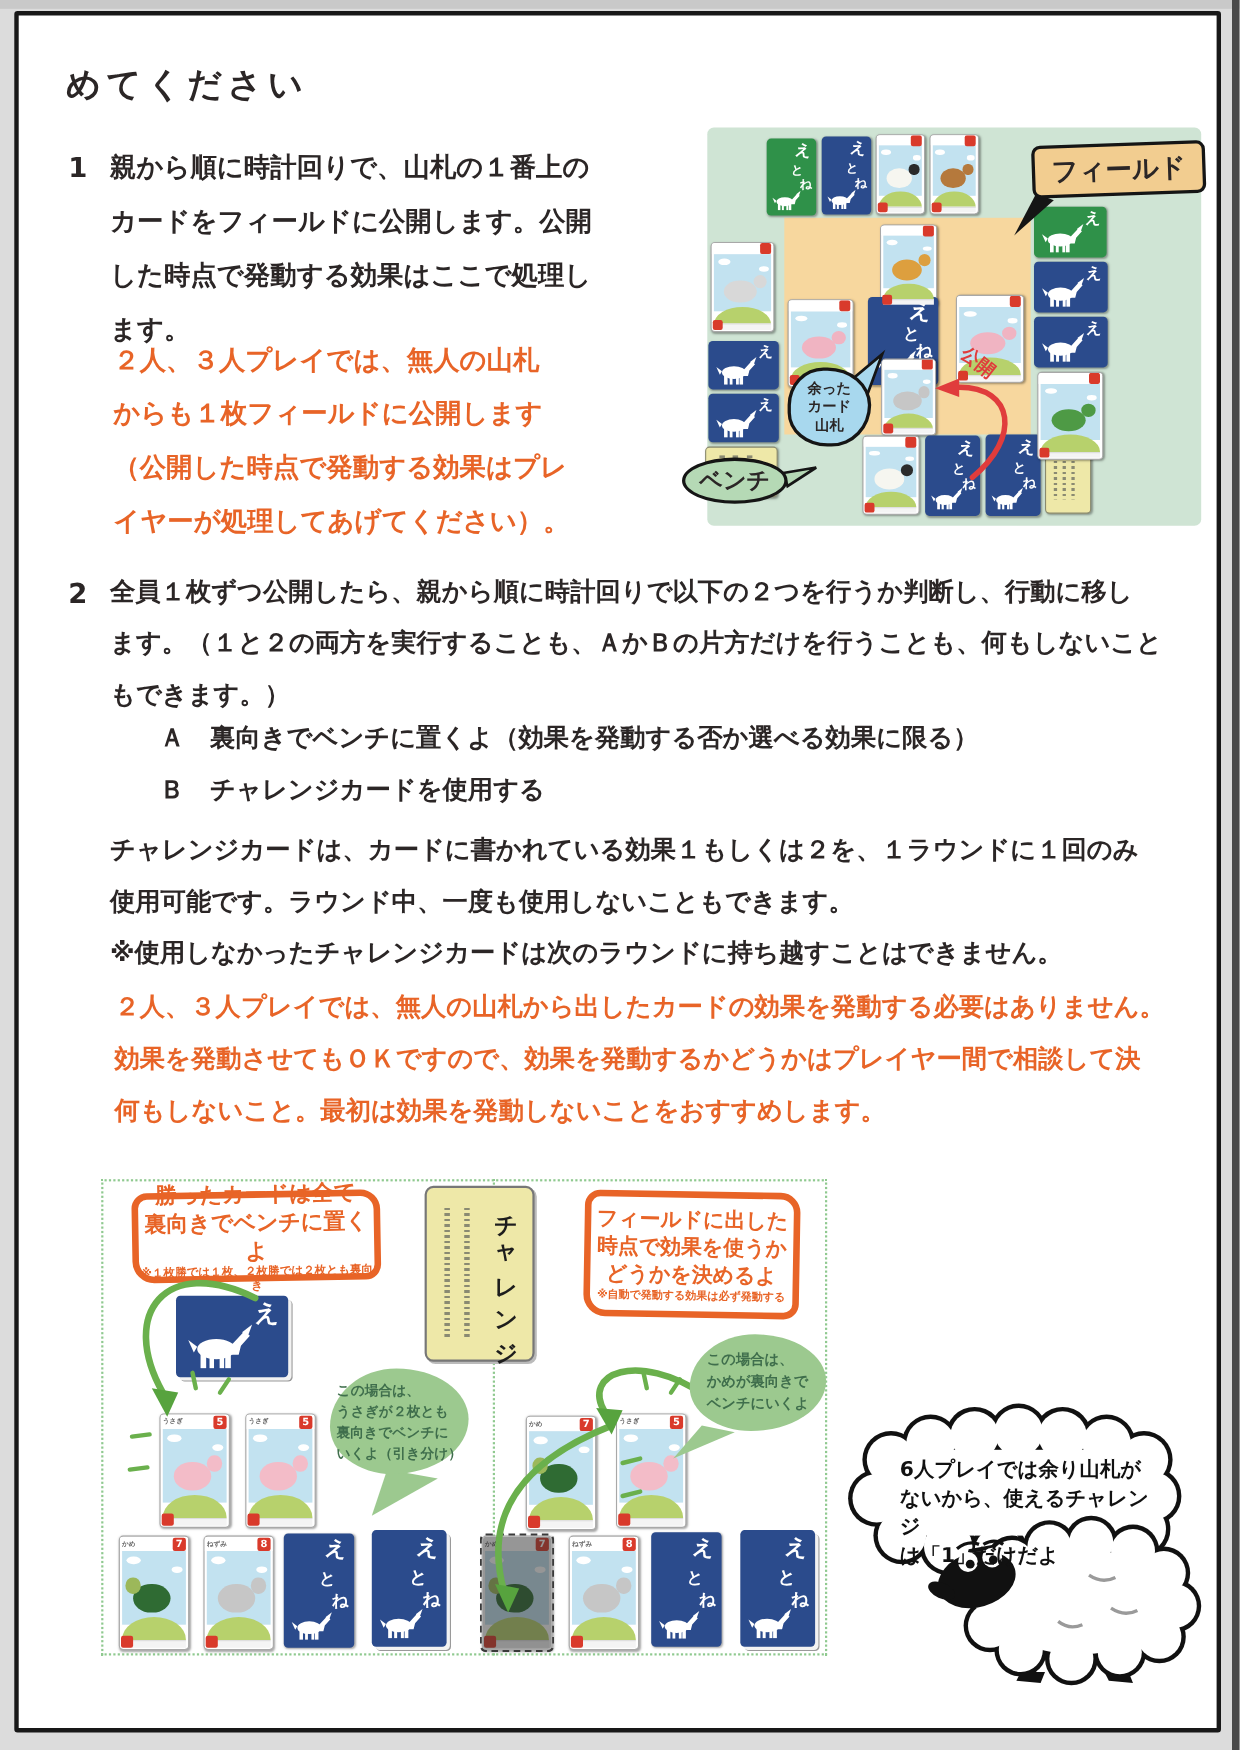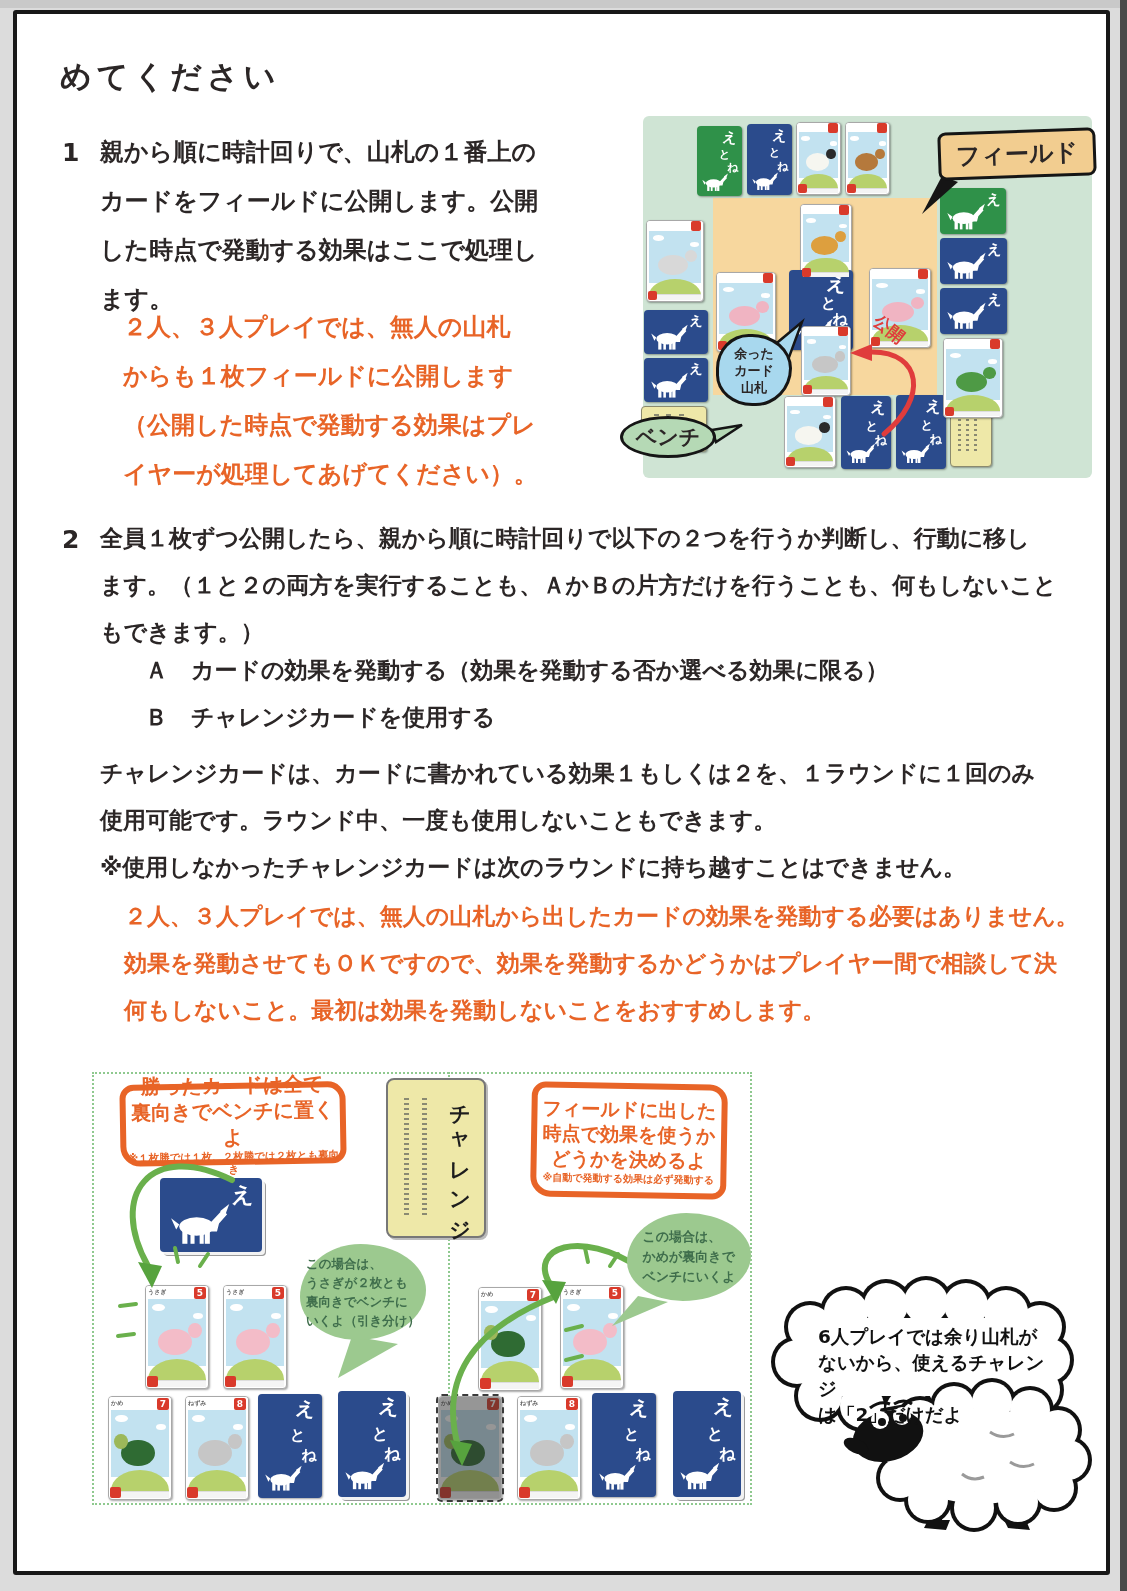--- a/index.html
+++ b/index.html
@@ -11,21 +11,21 @@
   html,body{width:1127px;height:1591px;}
   body{position:relative;background:#dcdcdc;font-family:"DejaVu Sans",sans-serif;color:var(--ink);overflow:hidden;}
   .abs{position:absolute;}
   .top-strip{left:0;top:0;width:1127px;height:8px;background:#c9c9c9;}
   .right-strip{left:1120px;top:0;width:7px;height:1591px;background:#4a4a4a;}
   .page{left:13px;top:10px;width:1097px;height:1565px;background:#fff;border:4px solid #181818;border-radius:3px;}
   .title{left:60px;top:56px;font-size:31px;font-weight:700;letter-spacing:5px;}
   .itemnum{font-size:25px;font-weight:700;}
   .txt{font-weight:700;white-space:pre-line;}
   .black-txt{color:var(--ink);}
-  .orange-txt{color:var(--orange);margin-left:20px;}
+  .orange-txt{color:var(--orange);}
   .body24{font-size:24px;line-height:49px;}
   .body23{font-size:23px;line-height:47px;}
   
   .bench-area{left:643px;top:116px;width:449px;height:362px;background:var(--bench);border-radius:6px;}
   .field-area{left:713px;top:198px;width:224px;height:197px;background:var(--field);}
   .cards-layer{left:0;top:0;width:1127px;height:1591px;pointer-events:none;z-index:3;}
   .card{position:absolute;border-radius:4px;box-shadow:1px 1px 2px rgba(0,0,0,.35);}
   .back{overflow:hidden;}
   .bg-navy{background:var(--navy);}
   .bg-green{background:var(--grn);}
@@ -100,21 +100,21 @@
 ます。</div>
 <div class="abs txt orange-txt body24" style="left:103px;top:303px;width:540px;">２人、３人プレイでは、無人の山札
 からも１枚フィールドに公開します
 （公開した時点で発動する効果はプレ
 イヤーが処理してあげてください）。</div>
 
 <div class="abs itemnum" style="left:62px;top:525px;">2</div>
 <div class="abs txt black-txt body23" style="left:100px;top:515px;width:985px;">全員１枚ずつ公開したら、親から順に時計回りで以下の２つを行うか判断し、行動に移し
 ます。（１と２の両方を実行することも、ＡかＢの片方だけを行うことも、何もしないこと
 もできます。）</div>
-<div class="abs txt black-txt" style="left:145px;top:655px;font-size:23px;">Ａ　カードの効果を発動する（効果を発動する否か選べる効果に限る）</div>
+<div class="abs txt black-txt" style="left:145px;top:655px;font-size:23px;">Ａ　裏向きでベンチに置くよ（効果を発動する否か選べる効果に限る）</div>
 <div class="abs txt black-txt" style="left:145px;top:702px;font-size:23px;">Ｂ　チャレンジカードを使用する</div>
 <div class="abs txt black-txt body23" style="left:100px;top:750px;width:985px;">チャレンジカードは、カードに書かれている効果１もしくは２を、１ラウンドに１回のみ
 使用可能です。ラウンド中、一度も使用しないこともできます。
 ※使用しなかったチャレンジカードは次のラウンドに持ち越すことはできません。</div>
 <div class="abs txt orange-txt body23" style="left:104px;top:893px;width:990px;">２人、３人プレイでは、無人の山札から出したカードの効果を発動する必要はありません。
 効果を発動させてもＯＫですので、効果を発動するかどうかはプレイヤー間で相談して決
 何もしないこと。最初は効果を発動しないことをおすすめします。</div>
 
 <div class="abs bench-area"></div>
 <div class="abs field-area"></div>
@@ -766,13 +766,13 @@
       <circle cx="902" cy="1416" r="9" fill="#fff"></circle>
     <circle cx="882" cy="1422" r="4" fill="#111"></circle>
       <circle cx="903" cy="1418" r="4" fill="#111"></circle>
     <path d="M 870 1408 q 10 -8 20 -4 M 894 1404 q 10 -6 18 0" stroke="#111" stroke-width="3" fill="none"></path>
     <path d="M 990 1432 q 12 8 24 2 M 1010 1462 q 12 8 24 2 M 962 1474 q 10 8 22 3" stroke="#9a9a9a" stroke-width="3" fill="none"></path>
   </g>
 </svg>
 
 <div class="abs sheep-text">6人プレイでは余り山札が
 ないから、使えるチャレンジ
-は「2」だけだよ</div>
+は「1」だけだよ</div>
 
 </body></html>

